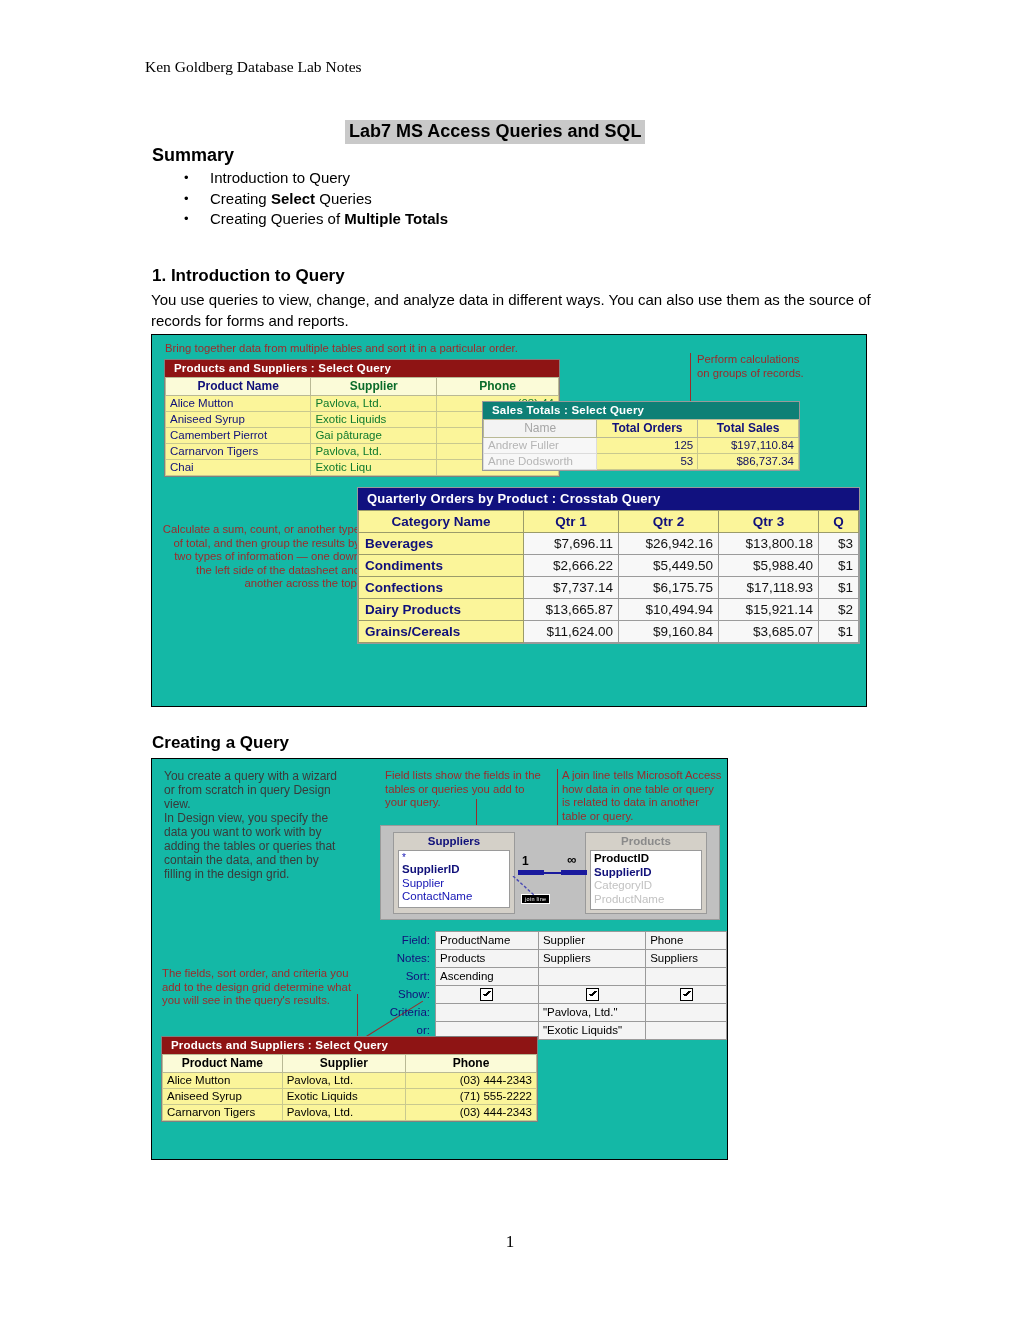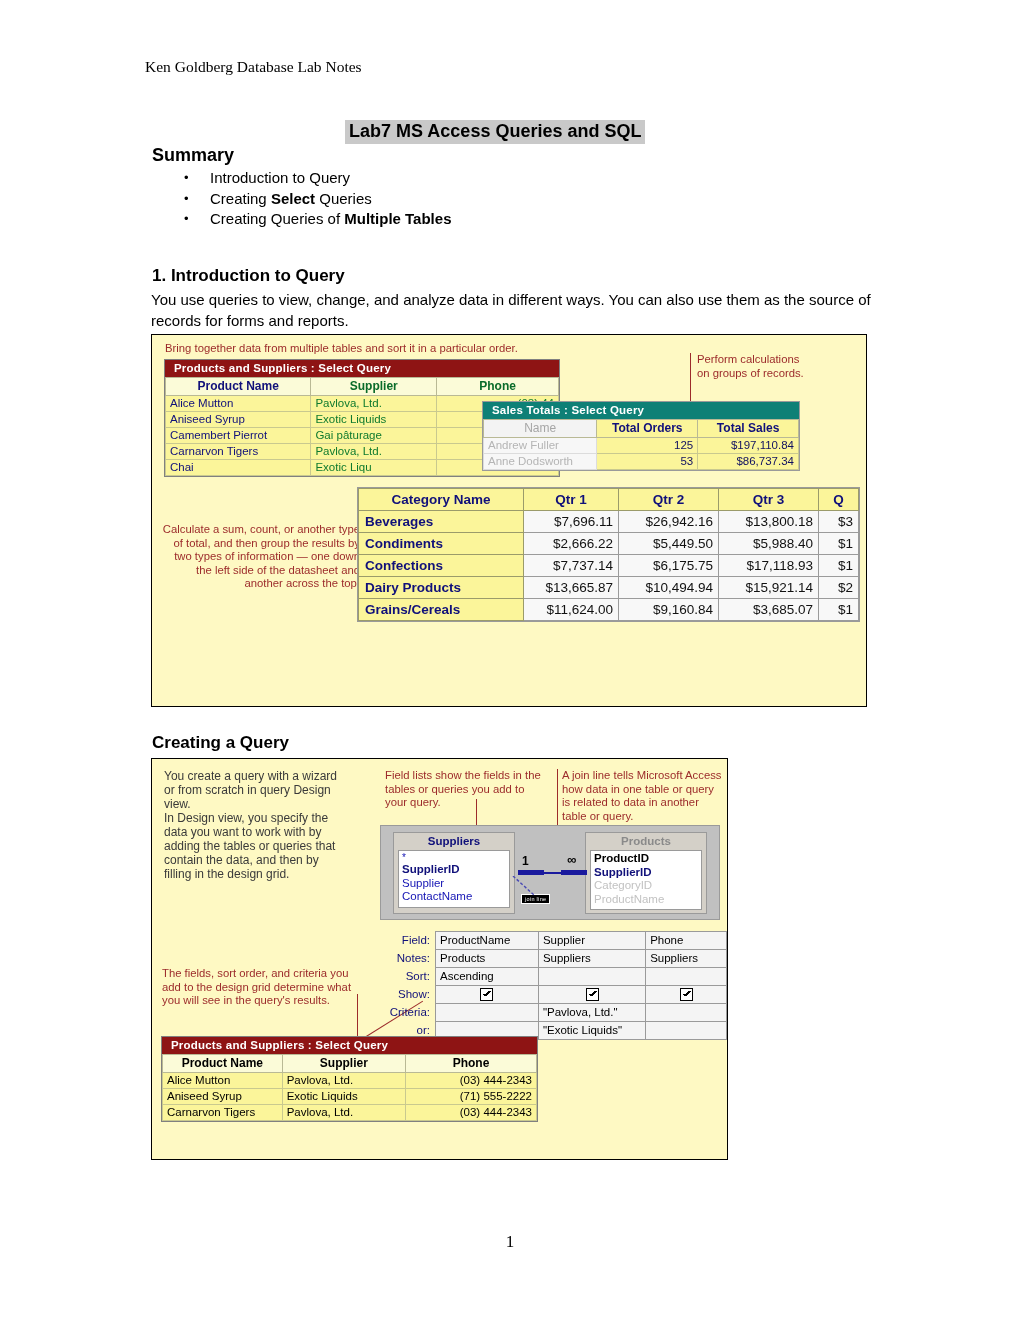--- a/index.html
+++ b/index.html
@@ -45,21 +45,21 @@
   .h-sec {
     position:absolute; font-weight:bold; font-size:17px;
   }
   .para {
     position:absolute; font-size:15px; line-height:20.5px;
   }
 
   
   .fig {
     position:absolute;
-    background:#fef9c3;
+    background:#14b8a6;
     border:1px solid #000;
     box-sizing:border-box;
   }
   #fig1 { left:151px; top:334px; width:716px; height:373px; }
   #fig2 { left:151px; top:758px; width:577px; height:402px; }
 
   .annot {
     position:absolute;
     color:#9c2b2b;
     font-size:11.3px;
@@ -184,21 +184,21 @@
 <div class="page">
 
   <div class="header-note">Ken Goldberg Database Lab Notes</div>
 
   <div class="title-band">Lab7  MS Access Queries and SQL</div>
   <div class="h-summary">Summary</div>
 
   <div class="bullets">
     <div class="bullet"><span>Introduction to Query</span><b></b><span></span></div>
     <div class="bullet"><span>Creating </span><b>Select</b><span> Queries</span></div>
-    <div class="bullet"><span>Creating Queries of </span><b>Multiple Tables</b><span></span></div>
+    <div class="bullet"><span>Creating Queries of </span><b>Multiple Totals</b><span></span></div>
   </div>
 
   <div class="h-sec" style="left:152px; top:266px;">1.  Introduction to Query</div>
   <div class="para" style="left:151px; top:290px; width:722px;">You use queries to view, change, and analyze data in different ways. You can also use them as the source of records for forms and reports.</div>
 
   <div class="fig" id="fig1">
 
     <div class="annot" style="left:13px; top:7px; width:600px;">Bring together data from multiple tables and sort it in a particular order.</div>
 
     <div class="annot" style="left:545px; top:18px; width:160px; white-space:pre-line;">Perform calculations
@@ -281,20 +281,21 @@
           <tr>
               <td class="dim">Anne Dodsworth</td>
               <td class="hl">53</td>
               <td class="hl">$86,737.34</td>
             </tr>
         </tbody>
       </table>
     </div>
 
     <div class="win ct" style="left:205px; top:152px; width:503px;">
+      <div class="tbar">Quarterly Orders by Product : Crosstab Query</div>
       <table class="tbl">
         <colgroup>
             <col style="width:33%">
             <col style="width:19%">
             <col style="width:20%">
             <col style="width:20%">
             <col style="width:8%">
           </colgroup>
         <thead>
             <tr>

